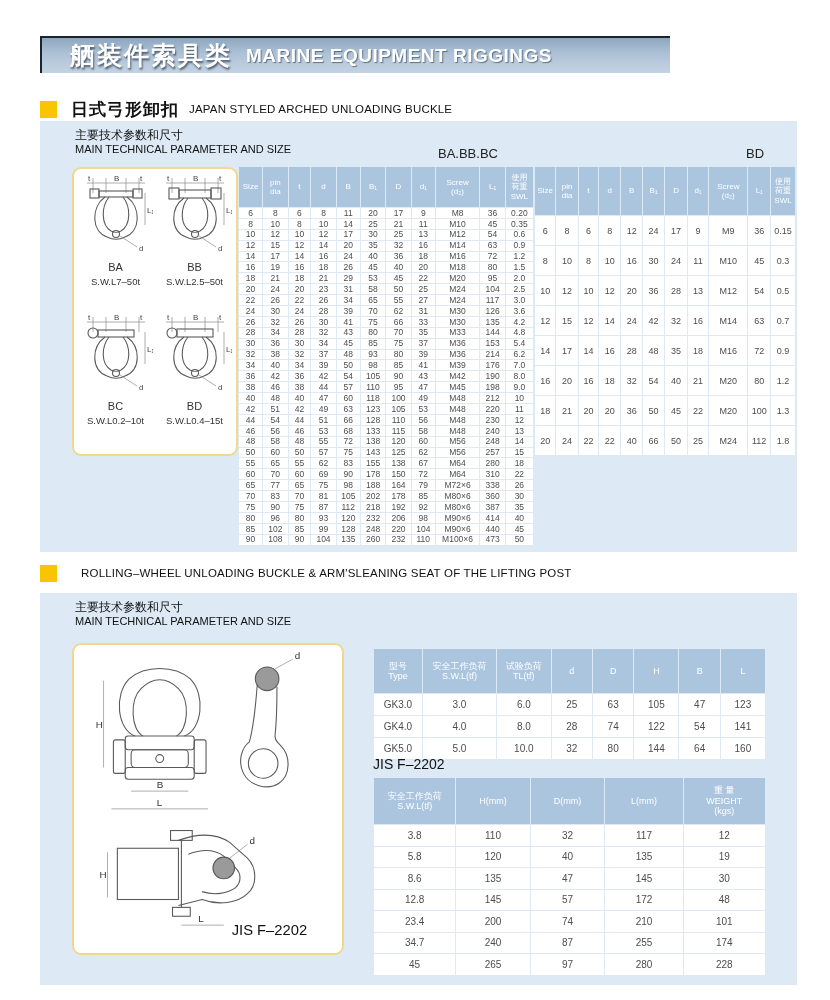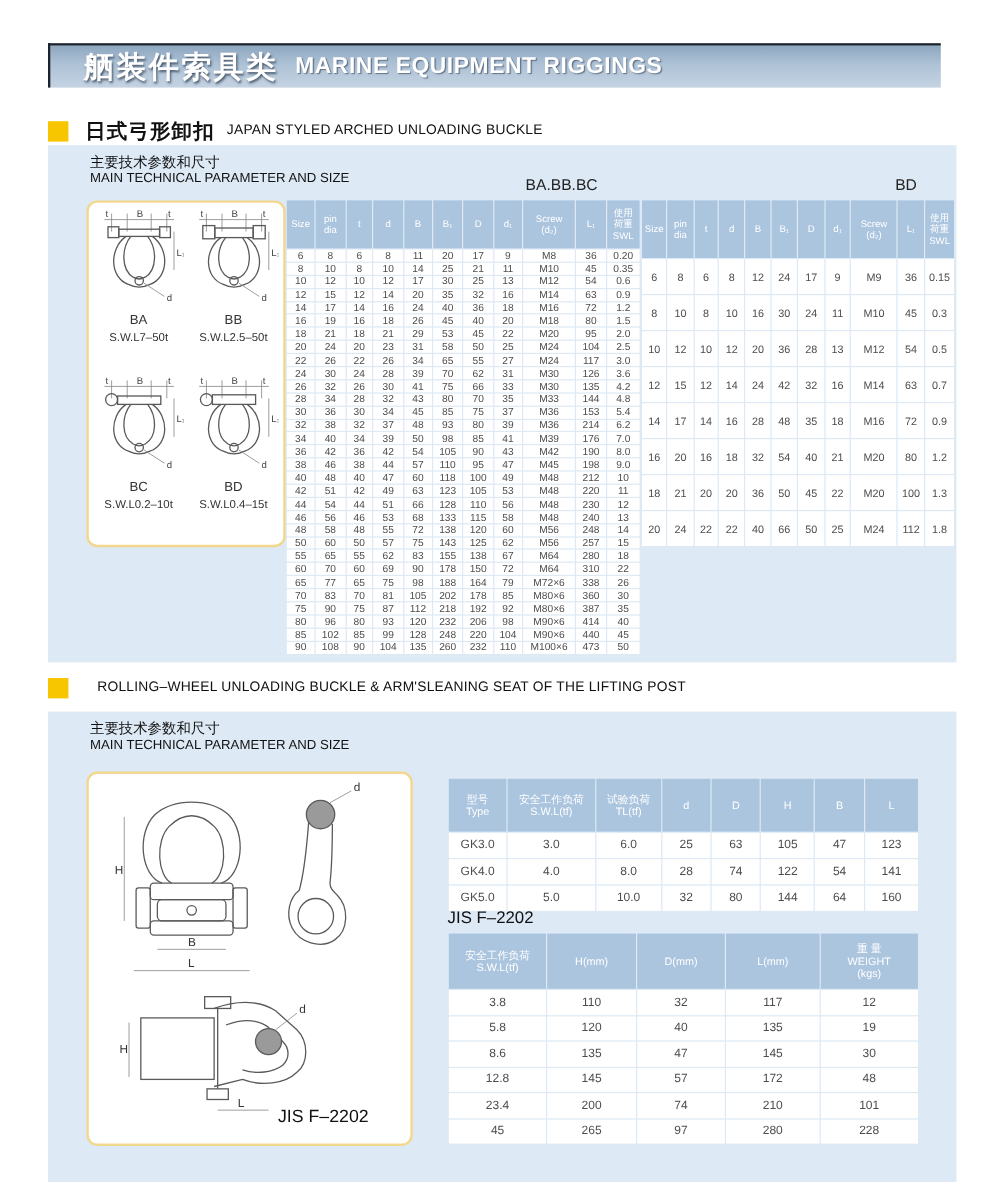--- a/index.html
+++ b/index.html
@@ -1,19 +1,19 @@
 <!DOCTYPE html>
 <html><head>
 <meta charset="utf-8">
 <style>
   html,body{margin:0;padding:0;background:#fff;}
   body{width:830px;height:1000px;position:relative;font-family:"Liberation Sans",sans-serif;color:#222;}
 
   
-  .banner{position:absolute;left:40px;top:36px;width:744px;height:37px;
+  .banner{position:absolute;left:40px;top:36px;width:630px;height:37px;
     background:linear-gradient(180deg,#8da7c0 0%,#aec2d6 45%,#c4d3e2 100%);
     border-top:2px solid #19242f;border-left:2px solid #19242f;
     display:flex;align-items:center;box-sizing:border-box;padding-left:28px;}
   .banner .cn{font-size:25px;font-weight:bold;color:#fff;letter-spacing:2px;
     text-shadow:1px 2px 2px rgba(40,55,75,.75);}
   .banner .en{font-size:19px;font-weight:bold;color:#fff;margin-left:14px;
     letter-spacing:.5px;text-shadow:1px 1px 1px rgba(40,55,75,.6);}
 
   
   .sec-title{position:absolute;left:40px;display:flex;align-items:center;height:22px;}
@@ -921,20 +921,27 @@
           <td>48</td>
         </tr>
         <tr>
           <td>23.4</td>
           <td>200</td>
           <td>74</td>
           <td>210</td>
           <td>101</td>
         </tr>
         <tr>
+          <td>34.7</td>
+          <td>240</td>
+          <td>87</td>
+          <td>255</td>
+          <td>174</td>
+        </tr>
+        <tr>
           <td>45</td>
           <td>265</td>
           <td>97</td>
           <td>280</td>
           <td>228</td>
         </tr>
       </tbody>
     </table>
 </div>
 

